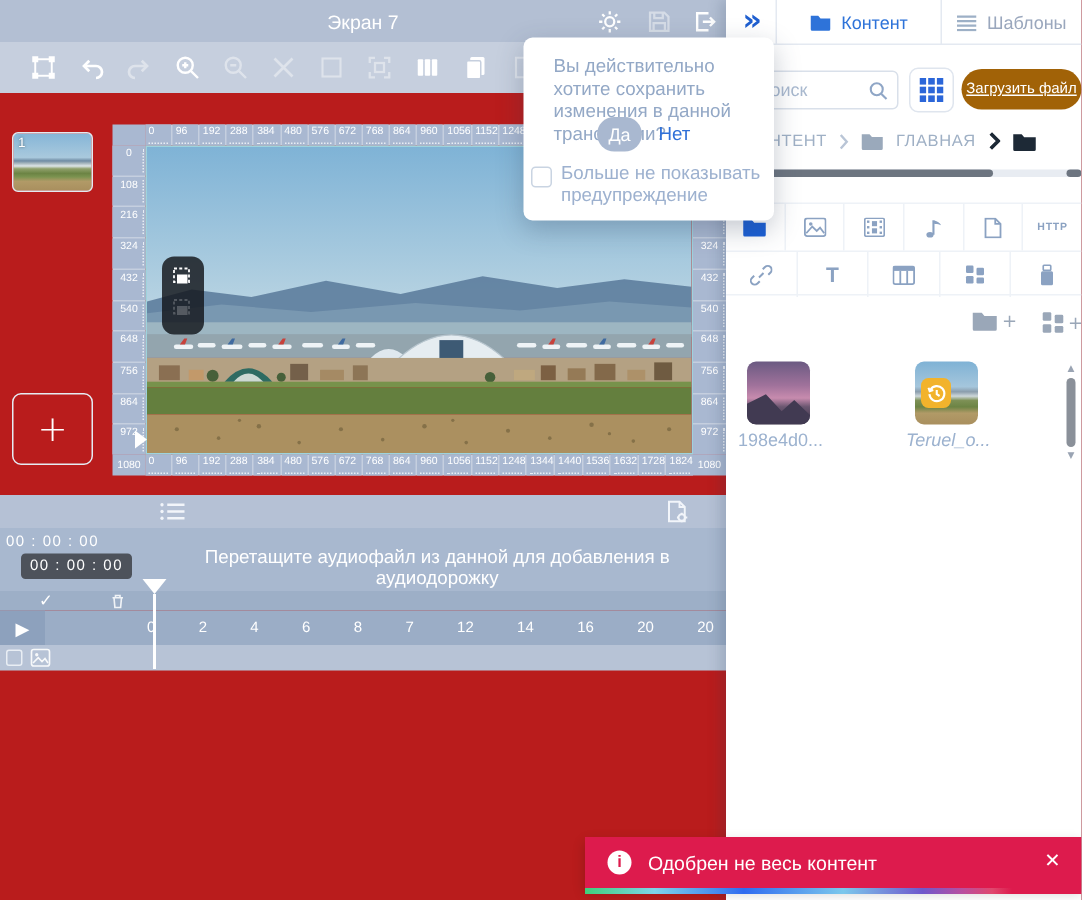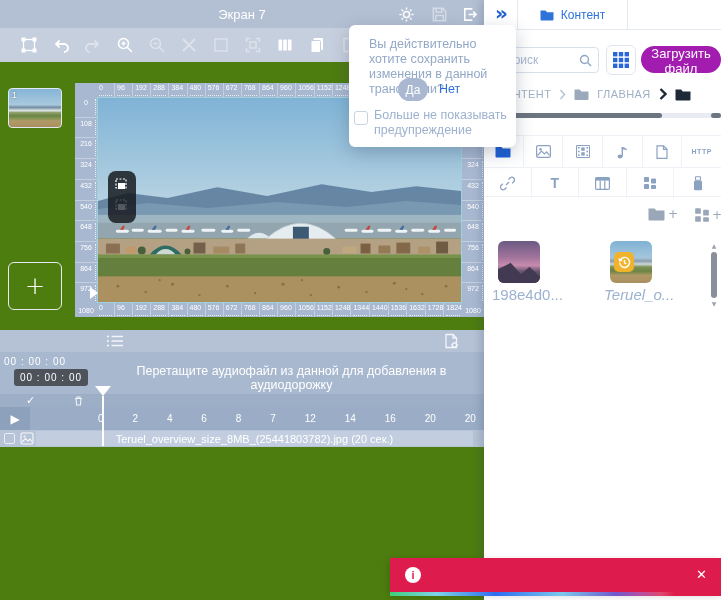--- a/index.html
+++ b/index.html
@@ -3,21 +3,21 @@
 <meta charset="utf-8">
 <style>
   * { margin:0; padding:0; box-sizing:border-box; }
   html,body { width:721px; height:600px; }
   body { font-family:"Liberation Sans","DejaVu Sans",sans-serif; overflow:hidden; background:#ccd5e3; }
   .app { position:relative; width:721px; height:600px; overflow:hidden; }
   svg { display:block; }
   .glyph { font-family:"DejaVu Sans","Liberation Sans",sans-serif; }
 
   
-  .left-pane { position:absolute; left:0; top:0; width:525px; height:600px; background:#4d7c0f;padding-left:15px; }
+  .left-pane { position:absolute; left:0; top:0; width:525px; height:600px; background:#b91c1c;padding-left:15px; }
   .topbar { position:absolute; left:0; top:0; width:484px; height:28px; background:#b3bfd3; display:flex; align-items:center; }
   .topbar-title { position:absolute; left:0; right:0; text-align:center; color:#fff; font-size:13px; }
   .topbar-ico { position:absolute; top:6px; width:17px; height:17px; color:#fff; cursor:pointer; }
   .editbar { position:absolute; left:0; top:28px; width:484px; height:34px; background:#c6cfde; display:flex; align-items:center; padding-left:20px; gap:14px; }
   .tool { width:18px; height:18px; color:#fff; cursor:pointer; flex:0 0 auto; }
   .tool.dim { opacity:.42; }
 
   .slide-thumb { position:absolute; left:8px; top:88px; width:54px; height:40px; border-radius:4px; border:1px solid #e3e9f0; cursor:pointer;
     background:linear-gradient(180deg,#85b5d7 0%,#a9c9dd 42%,#6f8ba3 48%,#aebcc2 53%,#dde5e8 57%,#8fa06b 62%,#6c8444 70%,#7b9350 76%,#b19a67 84%,#a98f5e 100%); }
   .slide-badge { position:absolute; left:3px; top:1px; color:#fff; font-size:9px; text-shadow:0 0 2px rgba(0,0,0,.5); }
@@ -61,41 +61,41 @@
   .collapse { position:absolute; left:11px; top:1px; font-size:20px; font-weight:bold; color:#1f5fd0; cursor:pointer; }
   .tabs { position:absolute; left:0; top:0; width:237px; height:30px; border-bottom:1px solid #e4e9f1; }
   .tab { position:absolute; top:0; height:30px; display:flex; align-items:center; justify-content:center; gap:7px; font-size:12px; cursor:pointer; }
   .tab-content { left:33px; width:111px; color:#2e73d9; border-left:1px solid #e4e9f1; border-right:1px solid #e4e9f1; }
   .tab-templates { left:144px; width:93px; color:#9aa7bd; }
   .search { position:absolute; left:13px; top:47px; width:102px; height:26px; border:1px solid #d9e0ea; border-radius:4px; background:#fff; }
   .search input { position:absolute; left:7px; top:1px; width:75px; height:22px; border:0; outline:0; font-size:12px; color:#5c6c82; font-family:inherit; background:transparent; }
   .search input::placeholder { color:#a9b9cf; }
   .search .mag { position:absolute; right:6px; top:6px; width:13px; height:13px; color:#8fa6c6; }
   .grid-btn { position:absolute; left:122px; top:45px; width:30px; height:30px; border:1px solid #dfe5ee; border-radius:6px; background:#fff; display:flex; align-items:center; justify-content:center; cursor:pointer; }
-  .upload-btn { position:absolute; left:157px; top:46px; width:80px; height:27px; background:#a21caf; border:0; border-radius:13.5px; color:#fff; font-size:13px; font-family:inherit; cursor:pointer; }
+  .upload-btn { position:absolute; left:157px; top:46px; width:80px; height:27px; background:#a16207; border:0; border-radius:13.5px; color:#fff; font-size:10px; font-family:inherit; cursor:pointer;text-decoration:underline; }
   .crumbs { position:absolute; left:13px; top:86px; height:16px; display:flex; align-items:center; gap:8px; white-space:nowrap; }
   .crumb { font-size:11px; letter-spacing:.4px; color:#9fb0c5; cursor:pointer; }
   .chev-light { width:7px; height:11px; color:#b9c5d6; }
   .chev-dark { width:8px; height:12px; color:#1d2936; }
   .hscroll { position:absolute; left:13px; top:113px; width:224px; height:5px; background:#e8ecf2; border-radius:3px; }
   .hscroll .thumb { position:absolute; left:0; top:0; width:165px; height:5px; background:#6d7580; border-radius:3px; cursor:pointer; }
   .hscroll .nub { position:absolute; right:0; top:0; width:10px; height:5px; background:#6d7580; border-radius:3px; cursor:pointer; }
   .typegrid { position:absolute; left:0; top:135px; width:237px; height:62px; border-top:1px solid #eef2f7; border-bottom:1px solid #eef2f7; }
   .typerow { display:flex; height:31px; }
   .typerow + .typerow { border-top:1px solid #eef2f7; }
   .typecell { flex:1; display:flex; align-items:center; justify-content:center; color:#8ba2c2; cursor:pointer; }
   .typecell + .typecell { border-left:1px solid #eef2f7; }
   .typecell.active { color:#1a5fd6; }
   .http-label { font-size:7px; font-weight:bold; letter-spacing:.5px; }
   .t-label { font-size:14px; font-weight:bold; }
   .addrow { position:absolute; top:207px; left:0; width:237px; height:20px; }
   .add-ico { position:absolute; top:0; display:flex; align-items:center; gap:2px; color:#9aa7b8; font-size:12px; cursor:pointer; }
   .lib-item { position:absolute; top:241px; width:54px; text-align:center; cursor:pointer; }
   .lib-thumb { width:42px; height:42px; border-radius:6px; margin:0 auto; position:relative; }
-  .lib-label { margin-top:3px; font-size:15px; color:#9cb2cf; white-space:nowrap;text-align:right; }
+  .lib-label { margin-top:3px; font-size:12px; color:#9cb2cf; white-space:nowrap;text-align:right; }
   .thumb-night { background:linear-gradient(180deg,#6b5a82 0%,#a0729b 38%,#c78bae 58%,#6a5670 72%,#3a3347 100%); overflow:hidden; }
   .thumb-night::after { content:""; position:absolute; left:0; bottom:0; width:100%; height:60%; background:#413a52;
     clip-path:polygon(0 100%, 0 45%, 30% 20%, 55% 65%, 75% 35%, 100% 75%, 100% 100%); }
   .thumb-field { background:linear-gradient(180deg,#7fb2d5 0%,#a5c6dc 40%,#8b9dac 48%,#cdd7da 55%,#7d9055 62%,#6c8444 72%,#b19a67 82%,#a98f5e 100%); }
   .badge { position:absolute; width:20px; height:20px; border-radius:5px; display:flex; align-items:center; justify-content:center; }
   .doc-icon { position:relative; width:36px; height:44px; margin:0 auto; }
   .vscroll { position:absolute; left:226px; top:243px; width:8px; height:64px; }
   .vscroll .arrow { position:absolute; left:0; width:8px; color:#9aa4b3; font-size:6px; line-height:6px; text-align:center; cursor:pointer; }
   .vscroll .vthumb { position:absolute; left:1px; top:9px; width:6px; height:46px; background:#8a9099; border-radius:3px; cursor:pointer; }
 
@@ -498,35 +498,42 @@
 
     <div class="tl-track">
       <div class="tl-cb"></div>
       <div class="tl-imgico">
         <svg viewBox="0 0 14 13" fill="none" stroke="currentColor" stroke-width="1.1">
             <rect x="1" y="1" width="12" height="11" rx="1.5"></rect>
             <circle cx="4.5" cy="4.5" r="1.1" fill="currentColor" stroke="none"></circle>
             <path d="M2 10l3.5-3.5 2.5 2.5 2-2 2 3"></path>
           </svg>
       </div>
-      <div class="tl-bar">Teruel_overview_size_8MB_(25441803782).jpg (20 сек.)</div>
     </div>
     <div class="playhead-tri"></div>
     <div class="playhead-line"></div>
   </div>
 
   <div class="right-pane">
     <div class="collapse glyph">»</div>
 
     <div class="tabs">
       <div class="tab tab-content">
         <svg width="14" height="12" viewBox="0 0 14 12">
             <path d="M0.5 1.5h5l1.5 1.8h6.5v7.2a1 1 0 0 1 -1 1h-11a1 1 0 0 1 -1-1z" fill="#2e73d9"></path>
           </svg>
         <span>Контент</span>
+      </div>
+      <div class="tab tab-templates">
+        <svg width="13" height="11" viewBox="0 0 13 11">
+            <g stroke="#9db0c6" stroke-width="1.5">
+              <path d="M0 1h13M0 4h13M0 7h13M0 10h13"></path>
+            </g>
+          </svg>
+        <span>Шаблоны</span>
       </div>
     </div>
 
     <div class="search">
       <input type="text" placeholder="Поиск" style="">
       <div class="mag">
         <svg viewBox="0 0 13 13" fill="none" stroke="currentColor" stroke-width="1.4">
             <circle cx="5.5" cy="5.5" r="4"></circle>
             <path d="M8.6 8.6L12 12"></path>
           </svg>
@@ -701,17 +708,18 @@
   <div class="dialog">
     <div class="dialog-msg">Вы действительно хотите сохранить изменения в данной трансляции?</div>
     <button class="btn-yes">Да</button>
     <button class="btn-no">Нет</button>
     <div class="dlg-cb"></div>
     <div class="dlg-cb-label">Больше не показывать предупреждение</div>
   </div>
 
   <div class="toast">
     <div class="toast-info">i</div>
+    <div class="toast-msg">Одобрен не весь контент</div>
     <div class="toast-close glyph">✕</div>
   </div>
   <div class="toast-progress"></div>
 
 </div>
 
 </body></html>

